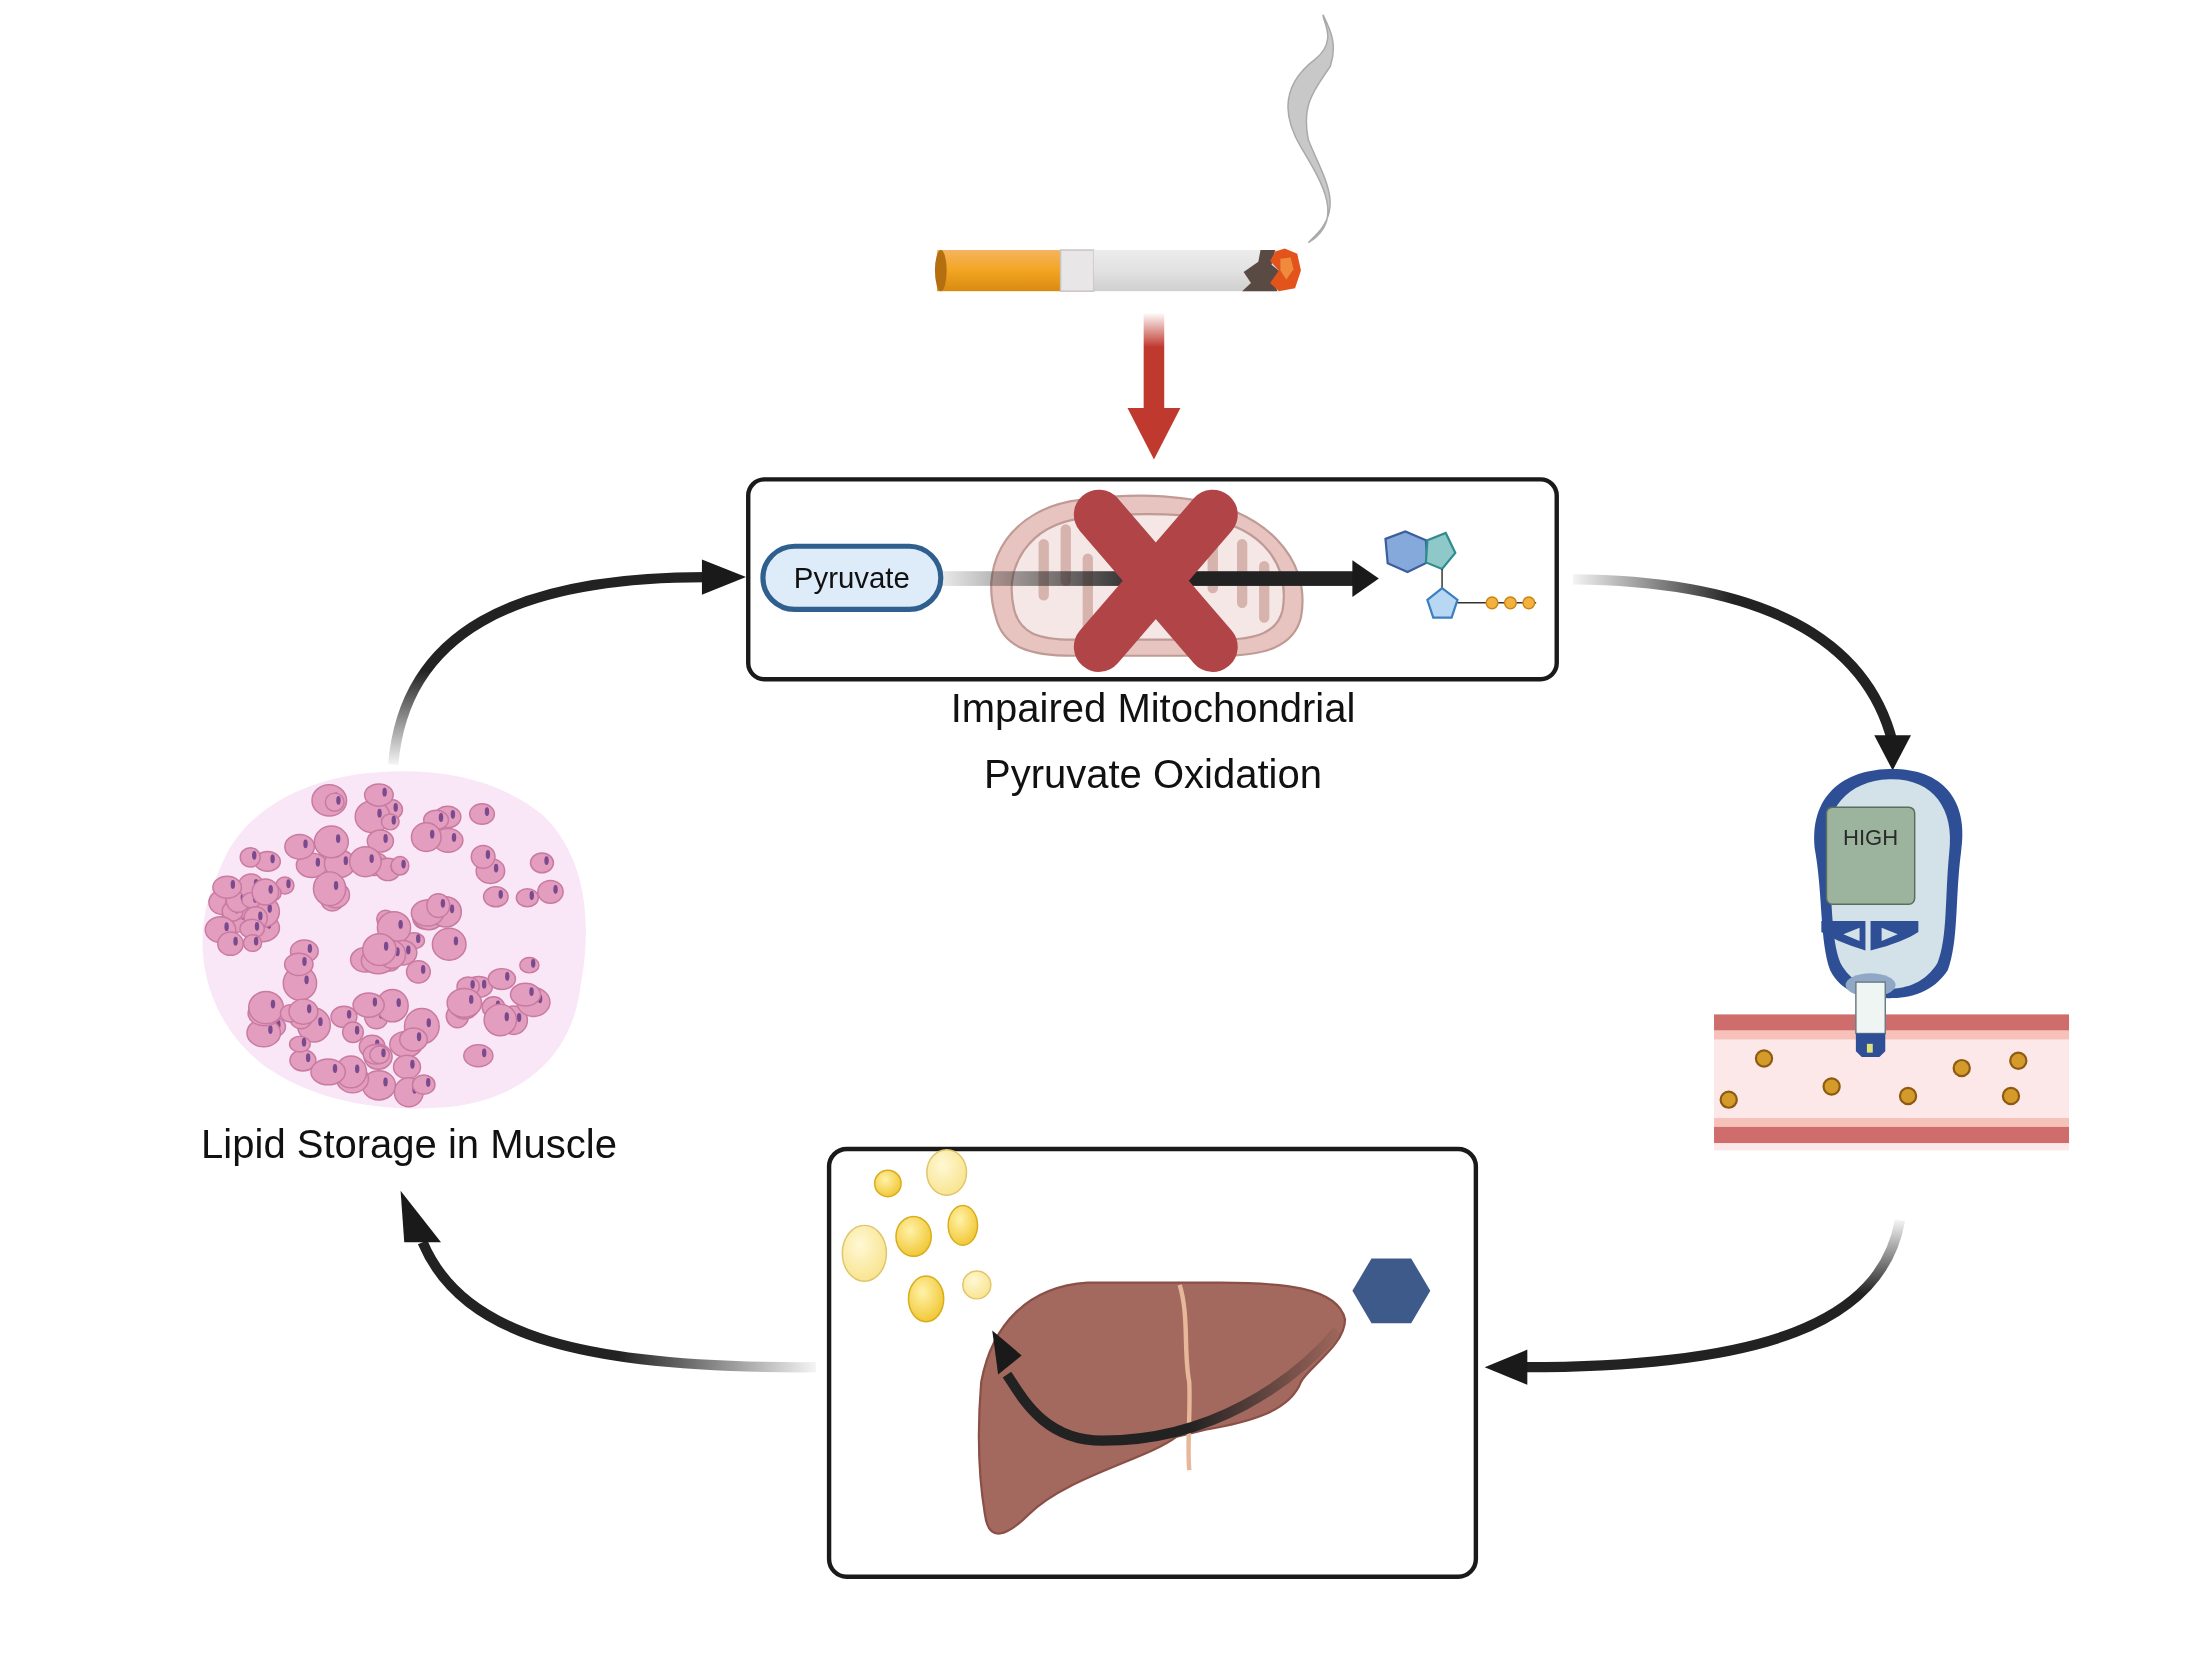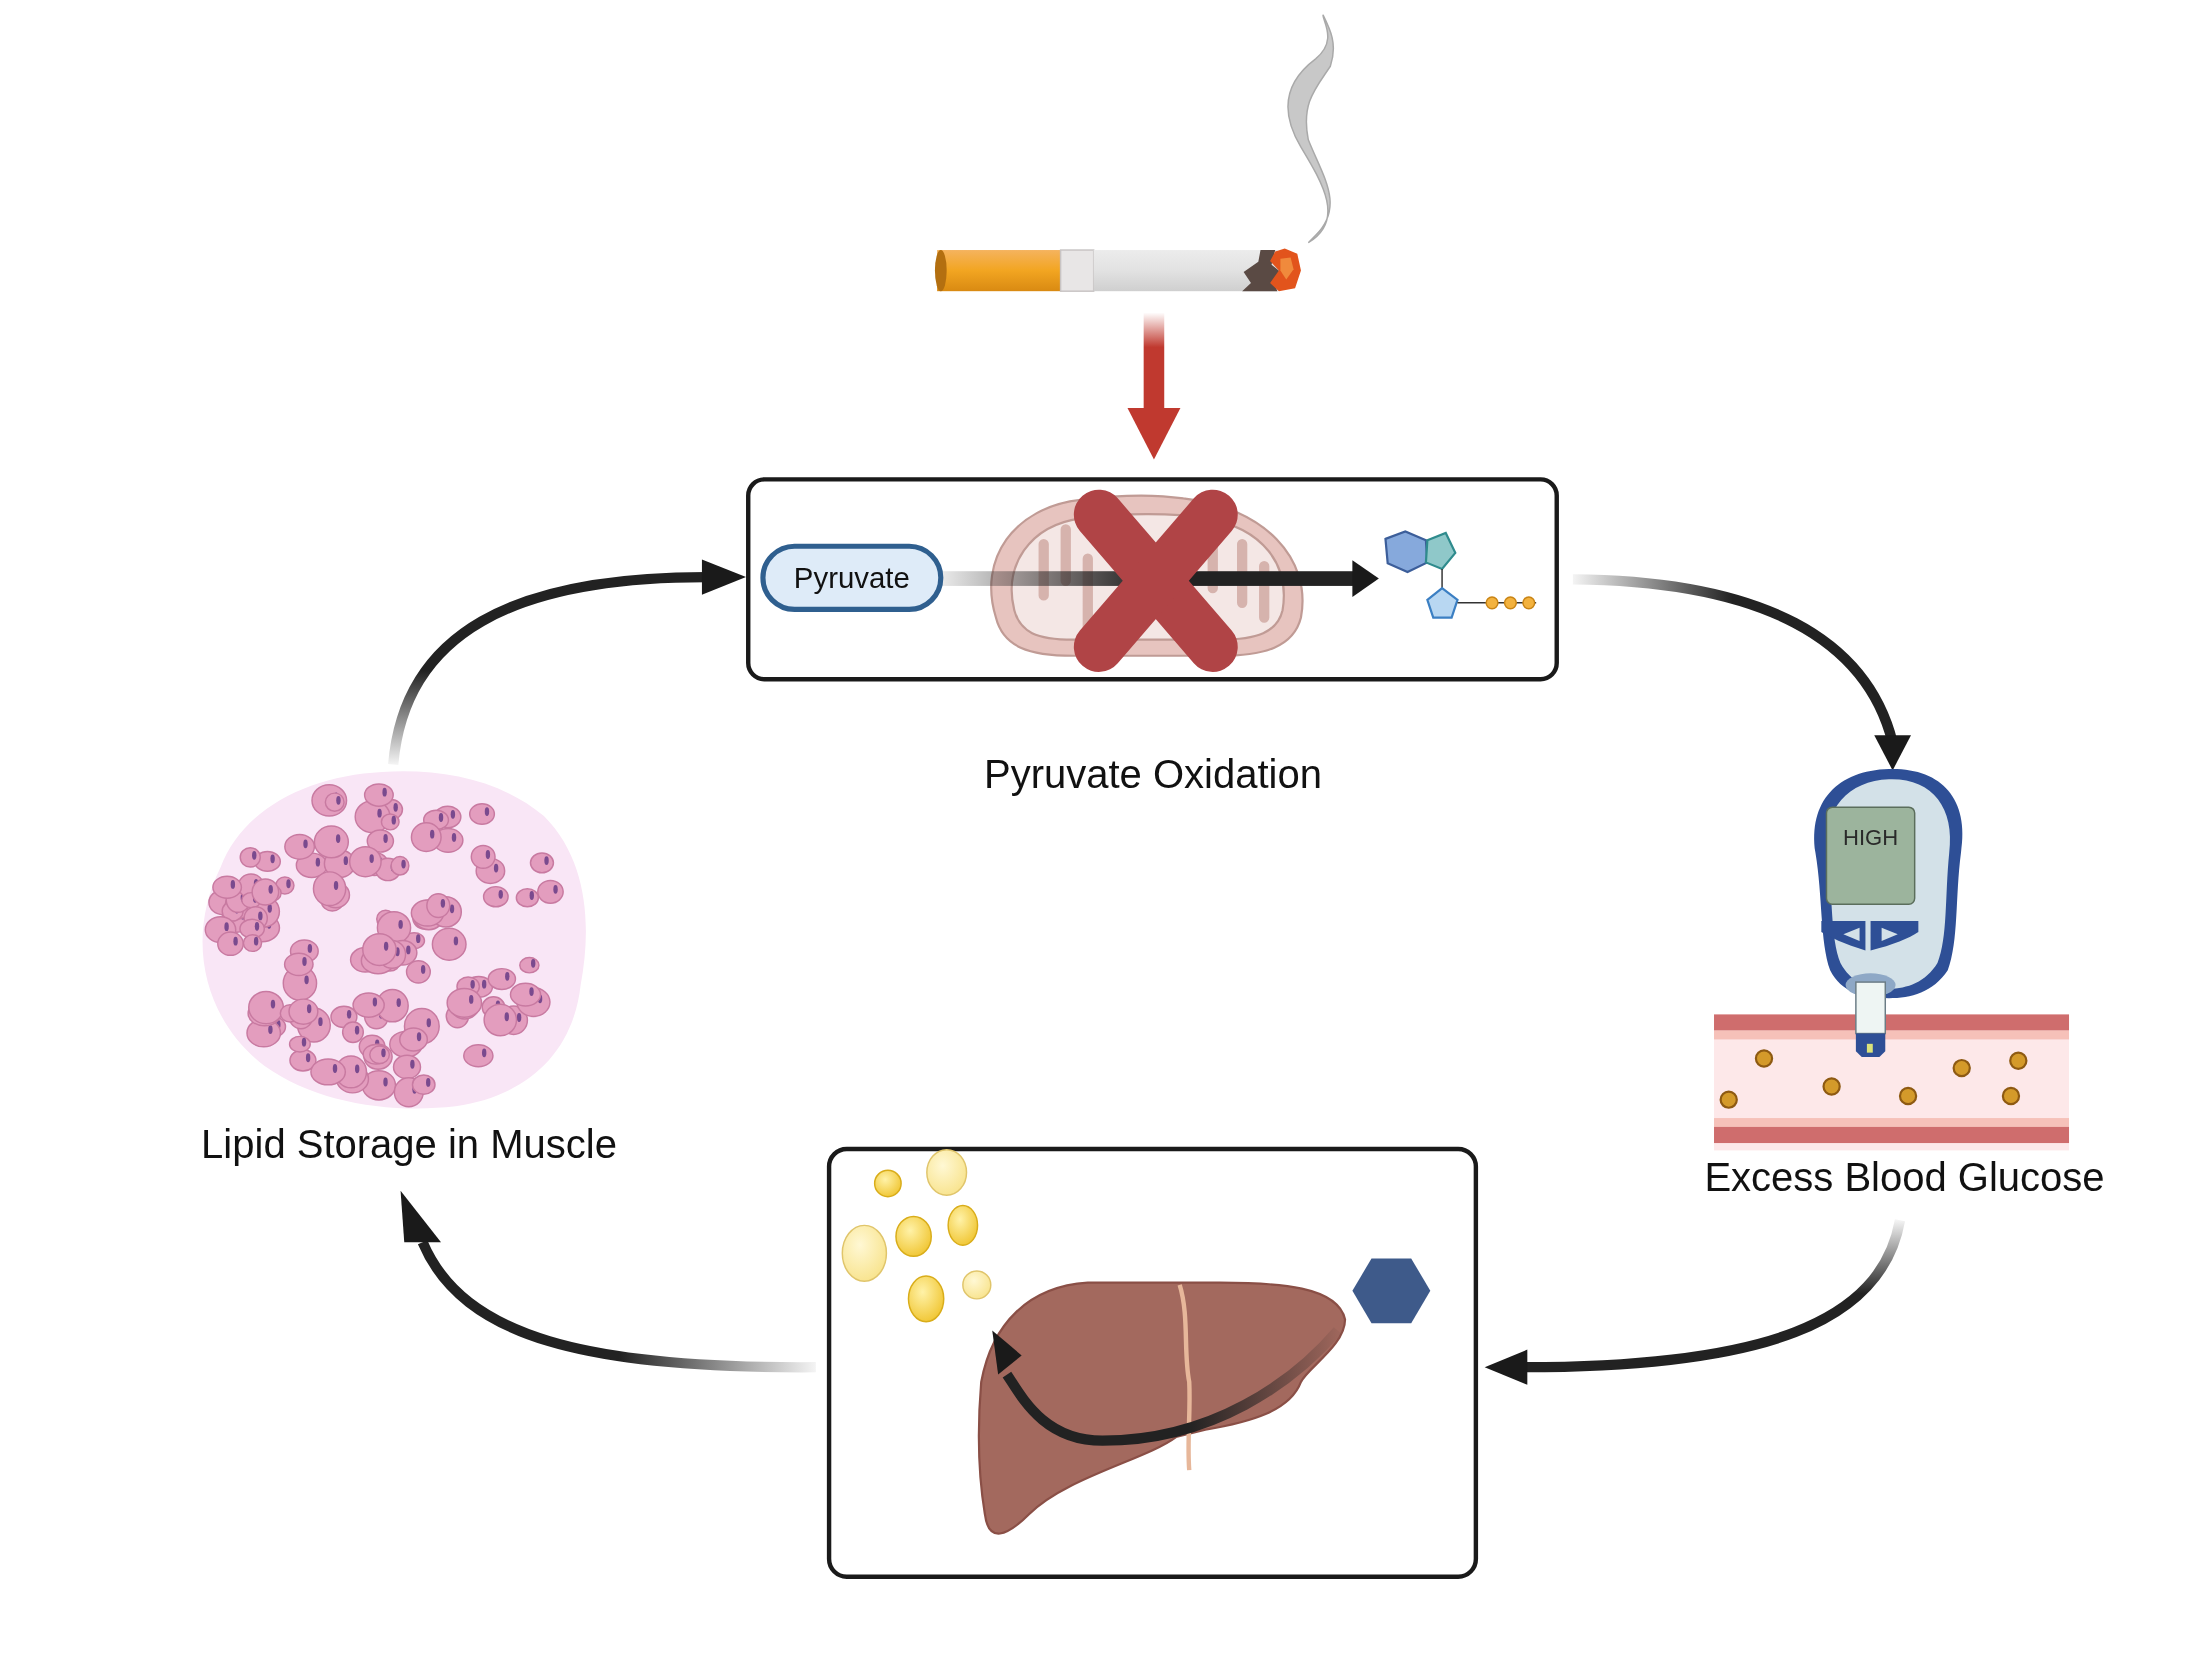--- a/index.html
+++ b/index.html
@@ -416,17 +416,17 @@
           <ellipse cx="657.36359739369" cy="1165.6117541152264" rx="16.14341563786008" ry="15.515719943659077"></ellipse>
           <ellipse cx="663.8209636488341" cy="1162.3830709876545" rx="3" ry="6" fill="#7a4a8e" stroke="none"></ellipse>
           <ellipse cx="562.6463477366256" cy="1414.1074674211247" rx="18.73744855967078" ry="15.713649424630391"></ellipse>
           <ellipse cx="570.1413271604939" cy="1410.3599777091906" rx="3" ry="6" fill="#7a4a8e" stroke="none"></ellipse>
           <ellipse cx="680.6862997256516" cy="1387.582604595336" rx="22.02283950617284" ry="21.453604615181884"></ellipse>
           <ellipse cx="689.4954355281207" cy="1383.1780366941016" rx="3" ry="6" fill="#7a4a8e" stroke="none"></ellipse>
         </g>
   </g>
 </svg>
 
+<div class="label" style="left:859px; top:684px; width:588px;">Impaired Mitochondrial</div>
 <div class="label" style="left:859px; top:750px; width:588px;">Pyruvate Oxidation</div>
-<div class="label" style="left:1647px; top:1153px; width:515px;">Excess Blood Glucose</div>
 <div class="label" style="left:115px; top:1120px; width:588px;">Lipid Storage in Muscle</div>
 </div>
 
 
 </body></html>

